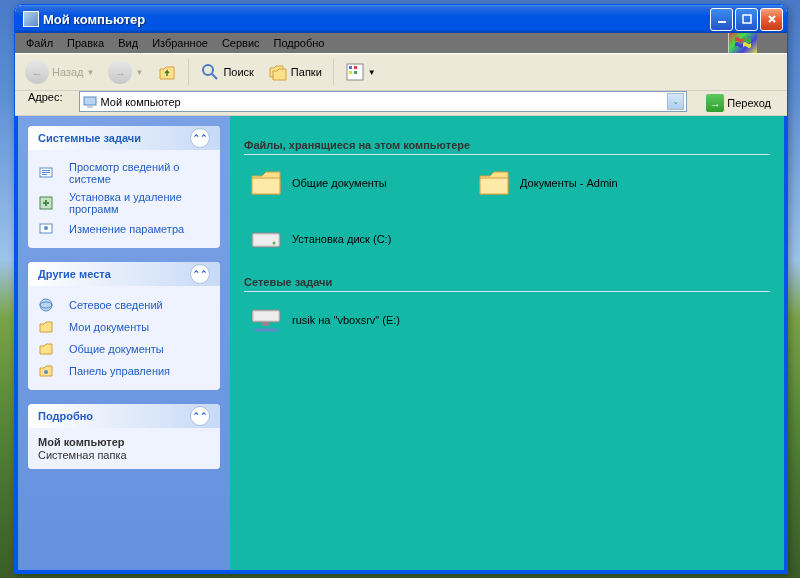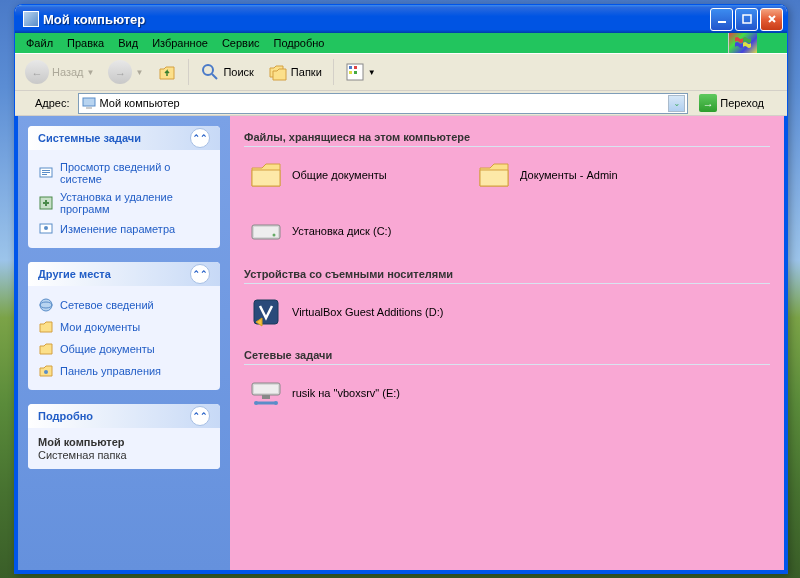--- a/index.html
+++ b/index.html
@@ -5,49 +5,49 @@
 html,body{margin:0;padding:0;width:800px;height:578px;font-family:Tahoma,sans-serif;font-size:11px;overflow:hidden}
 body{background:linear-gradient(to bottom,#4a7ac8 0%,#5b8dd4 15%,#7ba8e0 30%,#9cc4ea 45%,#7ba347 55%,#5a8b3a 70%,#477230 85%,#3a5e28 100%)}
 .window{position:absolute;left:14px;top:4px;width:772px;height:568px;background:#ece9d8;border:1px solid #0055ea;border-radius:8px 8px 0 0;box-shadow:2px 2px 8px rgba(0,0,0,.3);display:flex;flex-direction:column}
 .titlebar{height:28px;background:linear-gradient(to bottom,#3c8cf0 0%,#2b6ade 8%,#0054e3 40%,#0054e3 88%,#0048c0 95%,#003fa8 100%);border-radius:7px 7px 0 0;display:flex;align-items:center;padding:0 4px;color:#fff;font-weight:bold;font-size:13px}
 .titlebar .ticon{width:16px;height:16px;margin:0 4px;background:linear-gradient(135deg,#b8d4f0,#5a8dc8);border:1px solid #fff;box-sizing:border-box}
 .titlebar .title{flex:1;text-shadow:1px 1px 1px rgba(0,0,0,.5)}
 .wbtns{display:flex;gap:2px}
 .wbtn{width:21px;height:21px;border:1px solid #fff;border-radius:3px;display:flex;align-items:center;justify-content:center;color:#fff;font-weight:bold;font-size:11px;font-family:Arial}
 .wbtn.min,.wbtn.max{background:linear-gradient(to bottom,#3c8cf0,#2255cc)}
 .wbtn.cls{background:linear-gradient(to bottom,#f4a27e,#e45c35,#c83c18)}
-.menubar{height:20px;background:#22c55e;display:flex;align-items:center;padding:0 4px;border-right:30px solid transparent;position:relative}
+.menubar{height:20px;background:#737373;display:flex;align-items:center;padding:0 4px;border-right:30px solid transparent;position:relative}
 .menubar .mi{padding:2px 7px;cursor:default}
 .winlogo{position:absolute;right:0;top:0;width:28px;height:20px;background:linear-gradient(135deg,#d44,#4d4,#44d,#dd4);border-left:1px solid #ccc;display:flex;align-items:center;justify-content:center}
 .winlogo svg{width:18px;height:14px}
 .toolbar{height:36px;background:#ece9d8;border-top:1px solid #fff;border-bottom:1px solid #d4d0c8;display:flex;align-items:center;padding:0 4px;gap:2px}
 .tbtn{display:flex;align-items:center;gap:3px;padding:3px 5px;border:1px solid transparent;border-radius:3px;color:#aca899}
 .tbtn.enabled{color:#000}
 .navcircle{width:24px;height:24px;border-radius:50%;display:flex;align-items:center;justify-content:center;color:#fff}
 .navcircle.dis{background:linear-gradient(to bottom,#e8e8e8,#c8c8c8);color:#a0a0a0}
 .sep{width:1px;height:26px;background:#d4d0c8;margin:0 3px}
 .ticon2{width:20px;height:20px;display:inline-flex;align-items:center;justify-content:center}
-.addrbar{height:24px;background:#ece9d8;border-bottom:1px solid #d4d0c8;display:flex;align-items:center;padding:0 20px;gap:8px}
+.addrbar{height:24px;background:#ece9d8;border-bottom:1px solid #d4d0c8;display:flex;padding:0 13px;gap:16px}
 .addrbar .lbl{color:#000}
 .addrinput{flex:1;height:19px;background:#fff;border:1px solid #7f9db9;display:flex;align-items:center;padding:0 2px;gap:3px}
 .addrinput .dd{margin-left:auto;width:15px;height:15px;background:linear-gradient(to bottom,#d6e7f7,#b0cff0);border:1px solid #abc;display:flex;align-items:center;justify-content:center;font-size:8px;color:#4a6}
 .gobtn{display:flex;align-items:center;gap:3px;padding:1px 3px}
 .gobtn .goicon{width:18px;height:18px;background:linear-gradient(to bottom,#5ec95e,#2e9e2e);border-radius:2px;display:flex;align-items:center;justify-content:center;color:#fff;font-weight:bold}
 .content{flex:1;display:flex;overflow:hidden;border:3px solid #0055ea;border-top:0}
 .sidepanel{width:212px;background:linear-gradient(to bottom,#7aa1e6,#6591dd);padding:10px;overflow-y:auto;box-sizing:border-box}
 .taskbox{background:#eff3ff;border-radius:4px;margin-bottom:14px;overflow:hidden}
 .taskhdr{background:linear-gradient(to right,#fff,#c7d9f6);height:24px;display:flex;align-items:center;padding:0 10px;color:#215dc6;font-weight:bold;font-size:11px;border-radius:4px 4px 0 0;justify-content:space-between}
 .taskhdr .chev{width:18px;height:18px;border-radius:50%;background:#fff;border:1px solid #a6bfe4;display:flex;align-items:center;justify-content:center;color:#215dc6;font-size:9px}
 .tasklist{padding:8px 10px}
-.taskitem{display:flex;align-items:center;gap:6px;padding:3px 0;color:#215dc6;cursor:pointer}
+.taskitem{display:flex;align-items:center;gap:15px;padding:3px 0;color:#215dc6;cursor:pointer}
 .taskitem .ii{width:16px;height:16px;flex-shrink:0}
 .details{padding:8px 10px;background:#eff3ff}
 .details .dt{font-weight:bold;color:#333;margin-bottom:1px}
 .details .ds{color:#333}
-.main{flex:1;background:#f9a8d4;overflow-y:auto;padding:12px 14px}
+.main{flex:1;background:#14b8a6;overflow-y:auto;padding:20px 14px}
 .grp{margin-bottom:12px}
 .grphdr{font-weight:bold;color:#333;padding:3px 0;border-bottom:1px solid #d8e4f0;margin-bottom:6px}
 .items{display:flex;flex-wrap:wrap}
 .itm{width:220px;display:flex;align-items:center;gap:8px;padding:4px;cursor:pointer}
 .itm .icn{width:36px;height:36px;flex-shrink:0;display:flex;align-items:center;justify-content:center}
 .itm .nm{color:#000}
 svg{display:block}
 </style>
 </head>
 <body>
@@ -290,35 +290,20 @@
                   <rect x="4" y="12" width="28" height="14" rx="2" fill="#d8d8d8" stroke="#888"></rect>
                   <rect x="6" y="14" width="24" height="10" fill="#eee"></rect>
                   <circle cx="26" cy="22" r="1.5" fill="#6a6"></circle>
                 </svg>
               </div>
               <div class="nm">Установка диск (C:)</div>
             </div>
           </div>
         </div>
         <div class="grp">
-          <div class="grphdr">Устройства со съемными носителями</div>
-          <div class="items">
-            <div class="itm">
-              <div class="icn">
-                <svg width="36" height="36">
-                  <rect x="6" y="6" width="24" height="24" rx="3" fill="#2a4a7a" stroke="#1a3a5a"></rect>
-                  <path d="M12 12l6 12l6-12" stroke="#fff" stroke-width="2.5" fill="none"></path>
-                  <polygon points="8,28 14,24 14,32" fill="#f4c040" stroke="#d4a020"></polygon>
-                </svg>
-              </div>
-              <div class="nm">VirtualBox Guest Additions (D:)</div>
-            </div>
-          </div>
-        </div>
-        <div class="grp">
           <div class="grphdr">Сетевые задачи</div>
           <div class="items">
             <div class="itm">
               <div class="icn">
                 <svg width="36" height="36">
                   <rect x="4" y="8" width="28" height="12" rx="2" fill="#d8d8d8" stroke="#888"></rect>
                   <rect x="6" y="10" width="24" height="8" fill="#eee"></rect>
                   <rect x="14" y="20" width="8" height="4" fill="#888"></rect>
                   <path d="M8 28h20" stroke="#5a8dc8" stroke-width="3"></path>
                   <circle cx="8" cy="28" r="2" fill="#5a8dc8"></circle>

